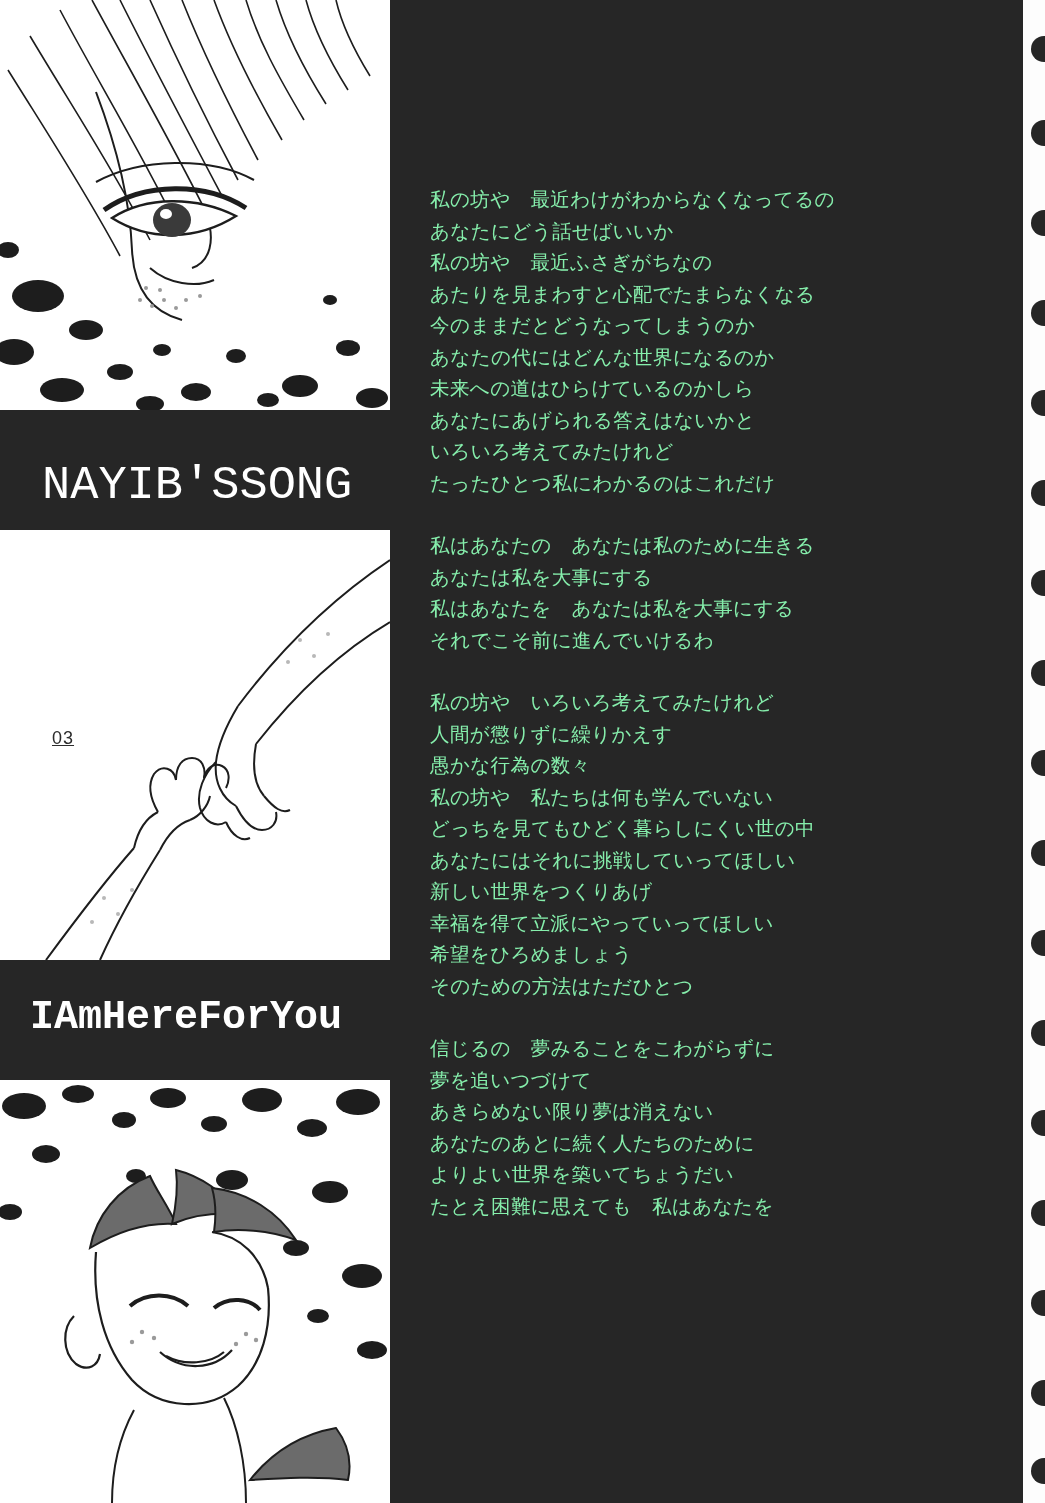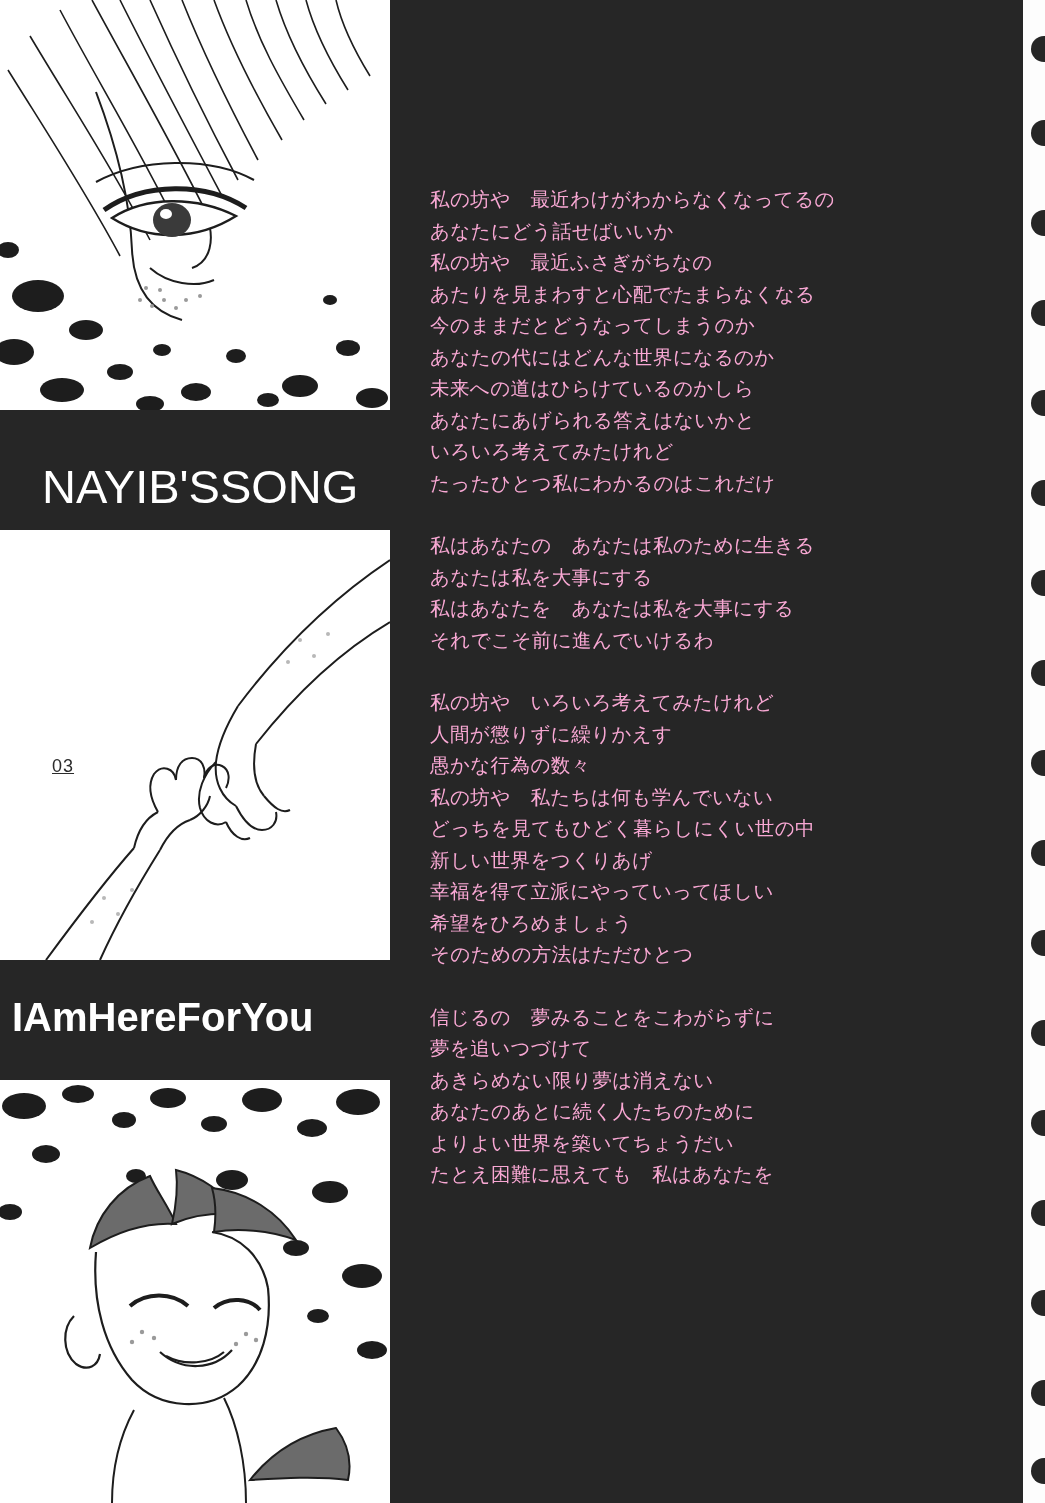--- a/index.html
+++ b/index.html
@@ -50,52 +50,52 @@
   }
   .panel-1 { top: 0; width: 390px; height: 410px; }
   .panel-2 { top: 530px; width: 390px; height: 430px; }
   .panel-3 { top: 1080px; width: 390px; height: 423px; }
 
   .title-band {
     position: absolute;
     left: 0;
     width: 390px;
     color: #ffffff;
-    font-family: Liberation Sans, sans-serif;
+    font-family: Liberation Mono, monospace;
     letter-spacing: 0px;
   }
   .title-1 {
     top: 428px;
     font-size: 47px;
     padding-left: 42px;
     font-weight: normal;
   }
   .title-2 {
     top: 968px;
     font-size: 40px;
-    padding-left: 12px;
+    padding-left: 30px;
   }
   .page-num {
     position: absolute;
     left: 52px;
-    top: 756px;
+    top: 728px;
     color: #2b2b2b;
     font-size: 18px;
     font-family: "Liberation Sans", sans-serif;
     letter-spacing: 1px;
     text-decoration: underline;
   }
 
   
   .lyrics {
     position: absolute;
     left: 430px;
     top: 184px;
     width: 580px;
-    color: #f9a8d4;
+    color: #86efac;
     font-family: "DejaVu Sans", sans-serif;
     font-size: 19.5px;
     line-height: 31.5px;
     letter-spacing: 0.4px;
   }
   .stanza { margin: 0 0 31px 0; }
   .stanza div { white-space: pre; }
 
   
   svg { display: block; }
@@ -316,20 +316,21 @@
       <div>あなたは私を大事にする</div>
       <div>私はあなたを　あなたは私を大事にする</div>
       <div>それでこそ前に進んでいけるわ</div>
     </div>
     <div class="stanza">
       <div>私の坊や　いろいろ考えてみたけれど</div>
       <div>人間が懲りずに繰りかえす</div>
       <div>愚かな行為の数々</div>
       <div>私の坊や　私たちは何も学んでいない</div>
       <div>どっちを見てもひどく暮らしにくい世の中</div>
+      <div>あなたにはそれに挑戦していってほしい</div>
       <div>新しい世界をつくりあげ</div>
       <div>幸福を得て立派にやっていってほしい</div>
       <div>希望をひろめましょう</div>
       <div>そのための方法はただひとつ</div>
     </div>
     <div class="stanza">
       <div>信じるの　夢みることをこわがらずに</div>
       <div>夢を追いつづけて</div>
       <div>あきらめない限り夢は消えない</div>
       <div>あなたのあとに続く人たちのために</div>

